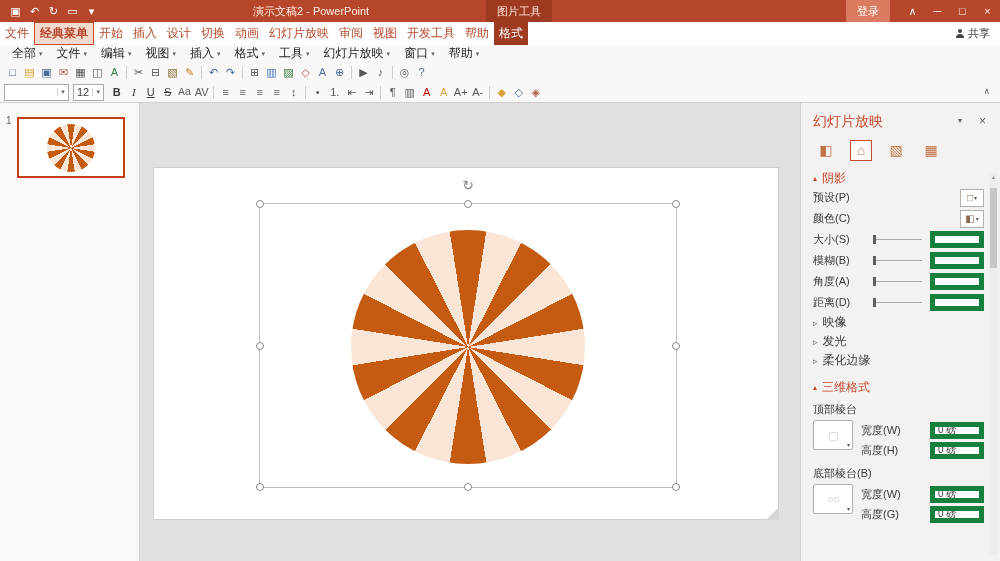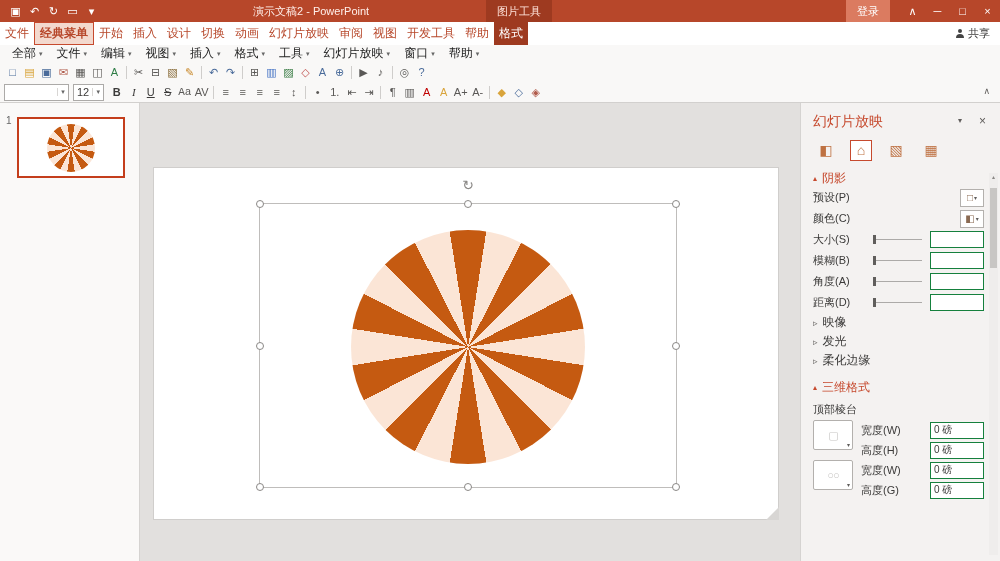--- a/index.html
+++ b/index.html
@@ -85,21 +85,21 @@
   .ptab { width:22px; height:21px; text-align:center; line-height:21px; font-size:14px; color:#BE7142; }
   .ptab.active { border:1px solid #C64A2E; line-height:19px; background:#fff; }
   .section-head { margin-top:9px; display:flex; align-items:center; gap:5px;
     color:var(--pane-heading,#C64A2E); font-size:12px; }
   .section-head .marker { font-size:8px; }
   .prow { display:flex; align-items:center; height:21px;justify-content:center; }
   .prow .lbl { width:56px; font-size:11px; color:#3B3A39; white-space:nowrap; }
   .spacer { flex:1; }
   .slider { flex:1; height:1px; background:#ACAAA8; margin:0 8px 0 4px; position:relative; }
   .knob { position:absolute; left:0; top:-4px; width:3px; height:9px; background:#605E5C; }
-  .pinput { width:54px; height:17px; font-size:10px; border:1px solid #15803d; background:#fff;
+  .pinput { width:54px; height:17px; font-size:10px; border:5px solid #15803d; background:#fff;
     color:#3B3A39; padding:0 3px; flex:0 0 auto; }
   .mini-btn { width:24px; height:18px; border:1px solid #B3B0AD; background:#fff;
     display:flex; align-items:center; justify-content:center; gap:1px; flex:0 0 auto; }
   .mini-btn .glyph { font-size:10px; color:#8A6A52; }
   .mini-btn .dd { font-size:6px; color:#605E5C; }
   .csection { display:flex; align-items:center; gap:5px; height:19px; }
   .csection .cmarker { font-size:9px; color:#605E5C; }
   .csection .clabel { font-size:12px; color:#3B3A39; }
   .bevel-title { font-size:11px; color:#3B3A39; margin:6px 0 3px; }
   .bevel-flex { display:flex; gap:8px; }
@@ -495,20 +495,21 @@
           <span class="lbl">宽度(W)</span>
           <input class="pinput" readonly="" value="0 磅" style="">
         </div>
         <div class="bevel-row">
           <span class="lbl">高度(H)</span>
           <input class="pinput" readonly="" value="0 磅" style="">
         </div>
       </div>
     </div>
 
+    <div class="bevel-title">底部棱台(B)</div>
     <div class="bevel-flex">
       <span class="bevel-btn">
         <span class="face">○○</span>
         <span class="dd">▾</span>
       </span>
       <div class="bevel-rows">
         <div class="bevel-row">
           <span class="lbl">宽度(W)</span>
           <input class="pinput" readonly="" value="0 磅" style="">
         </div>

